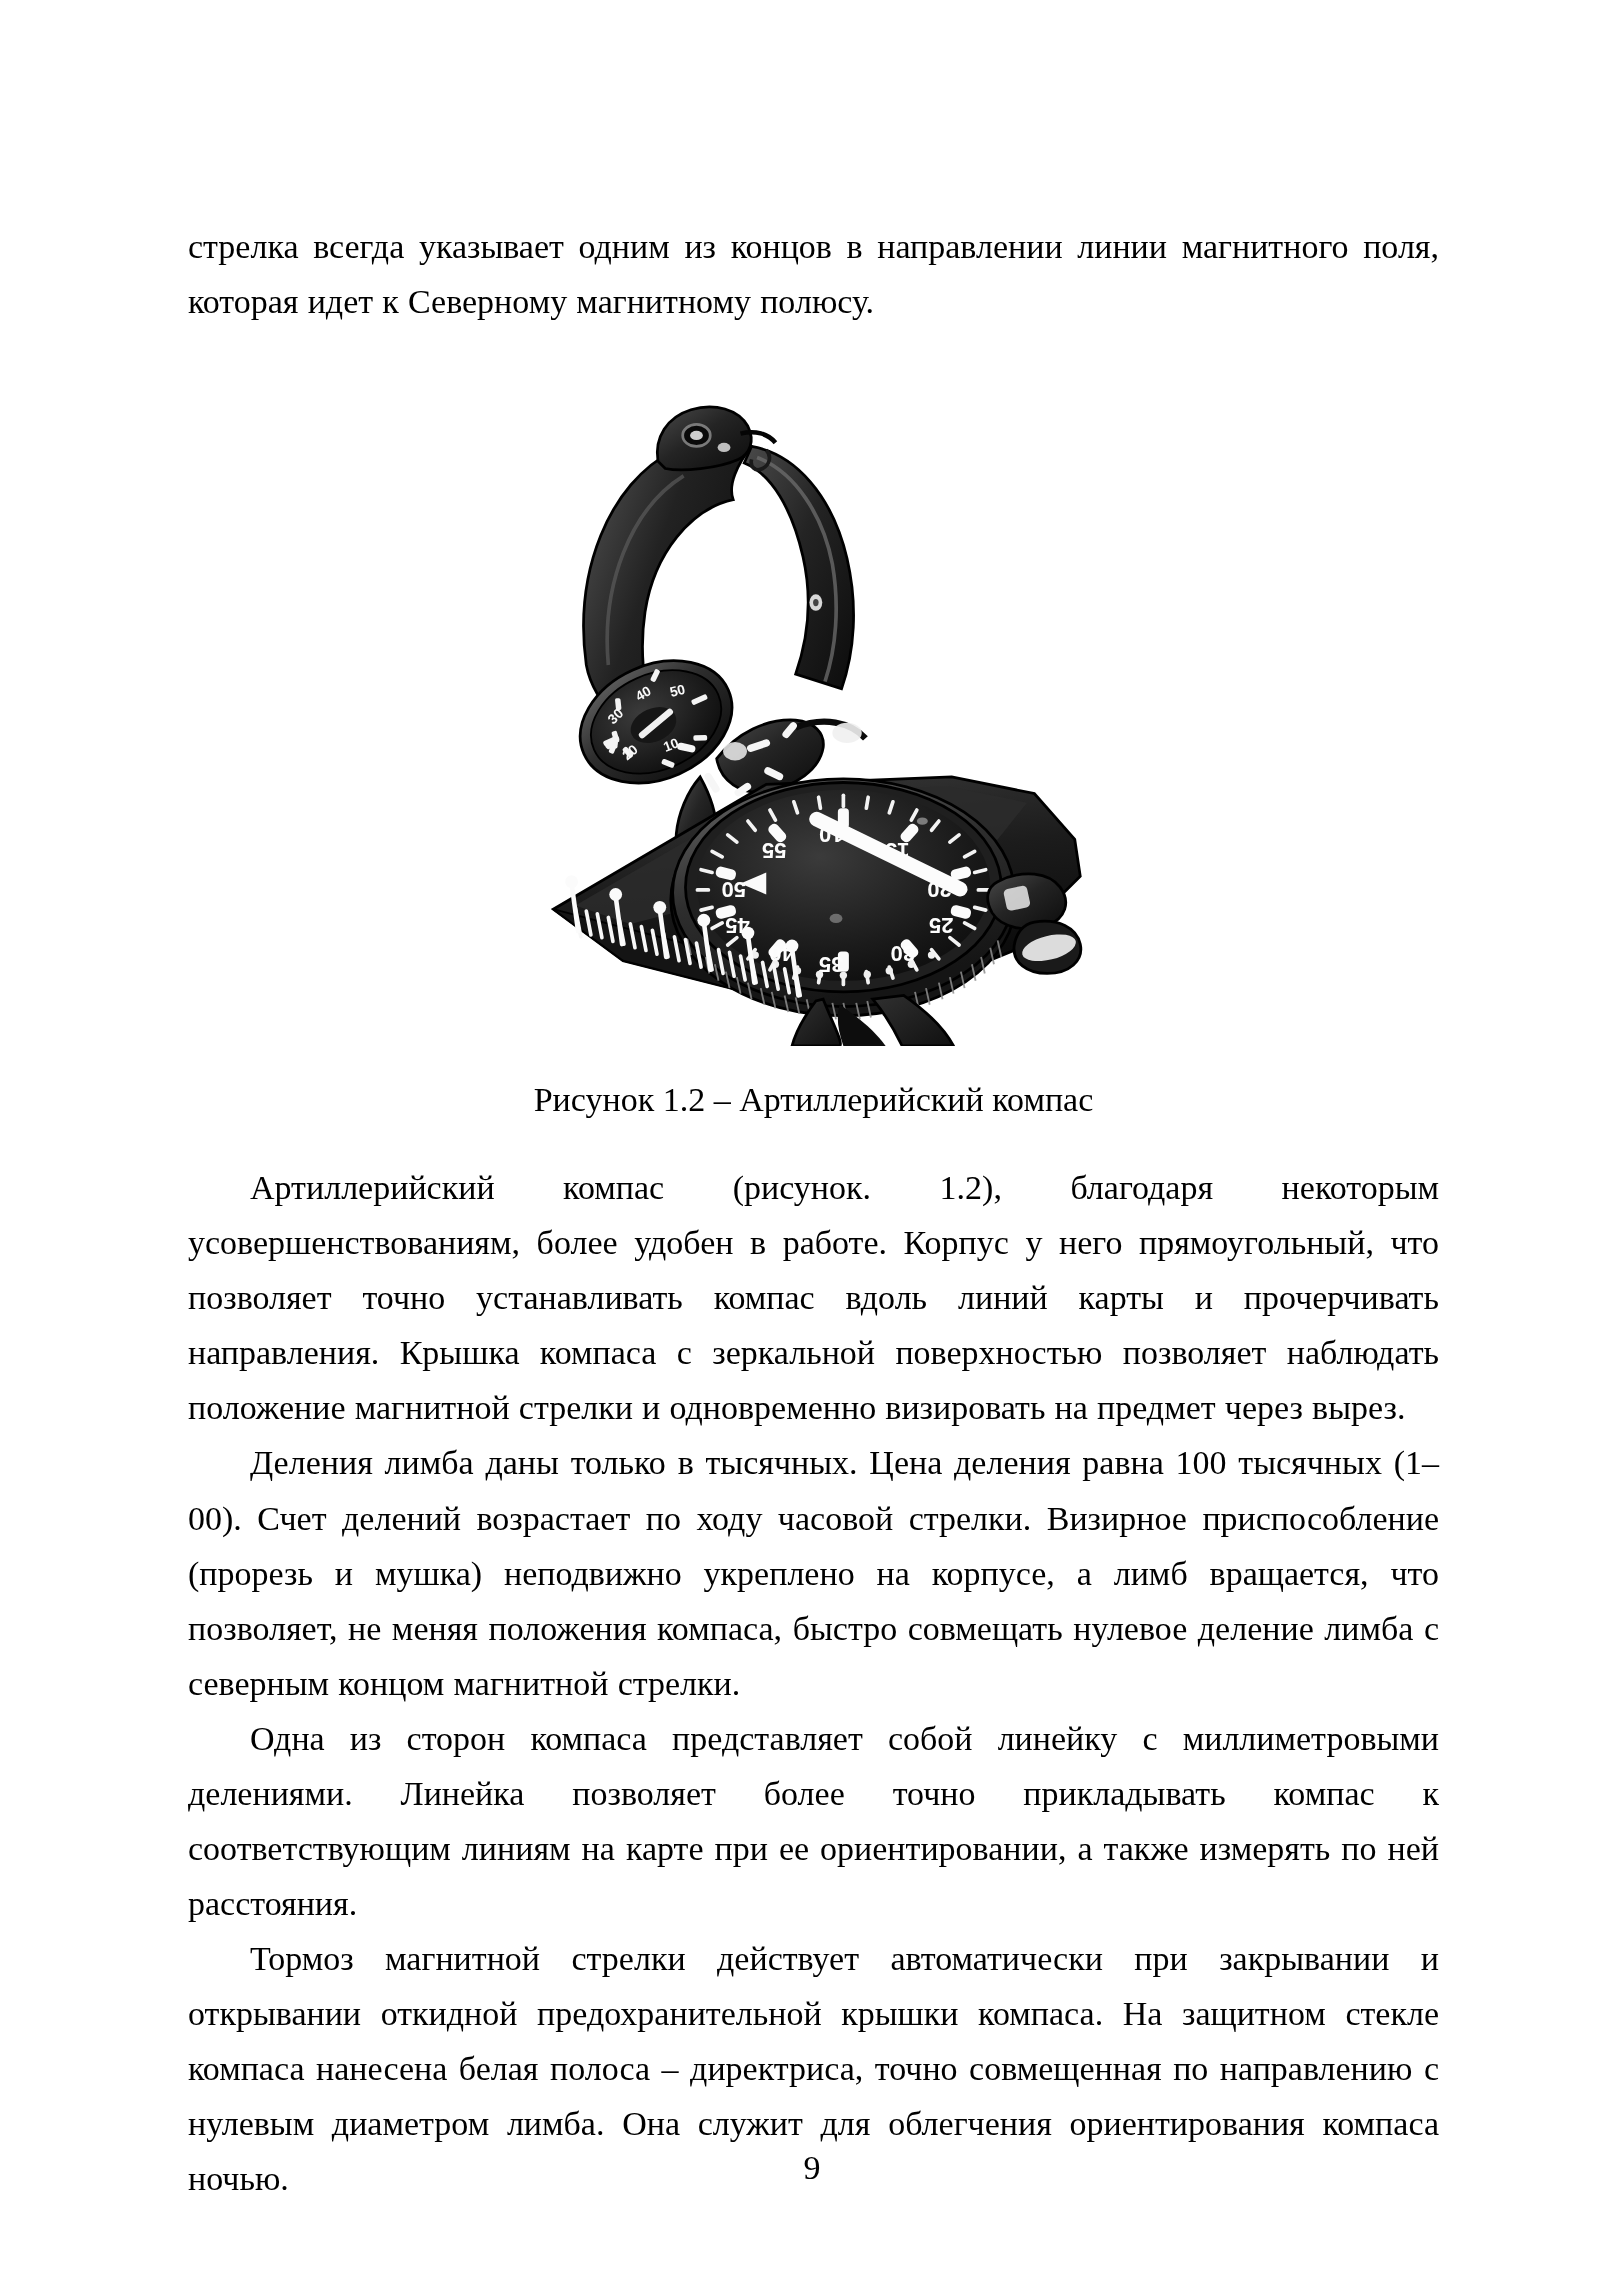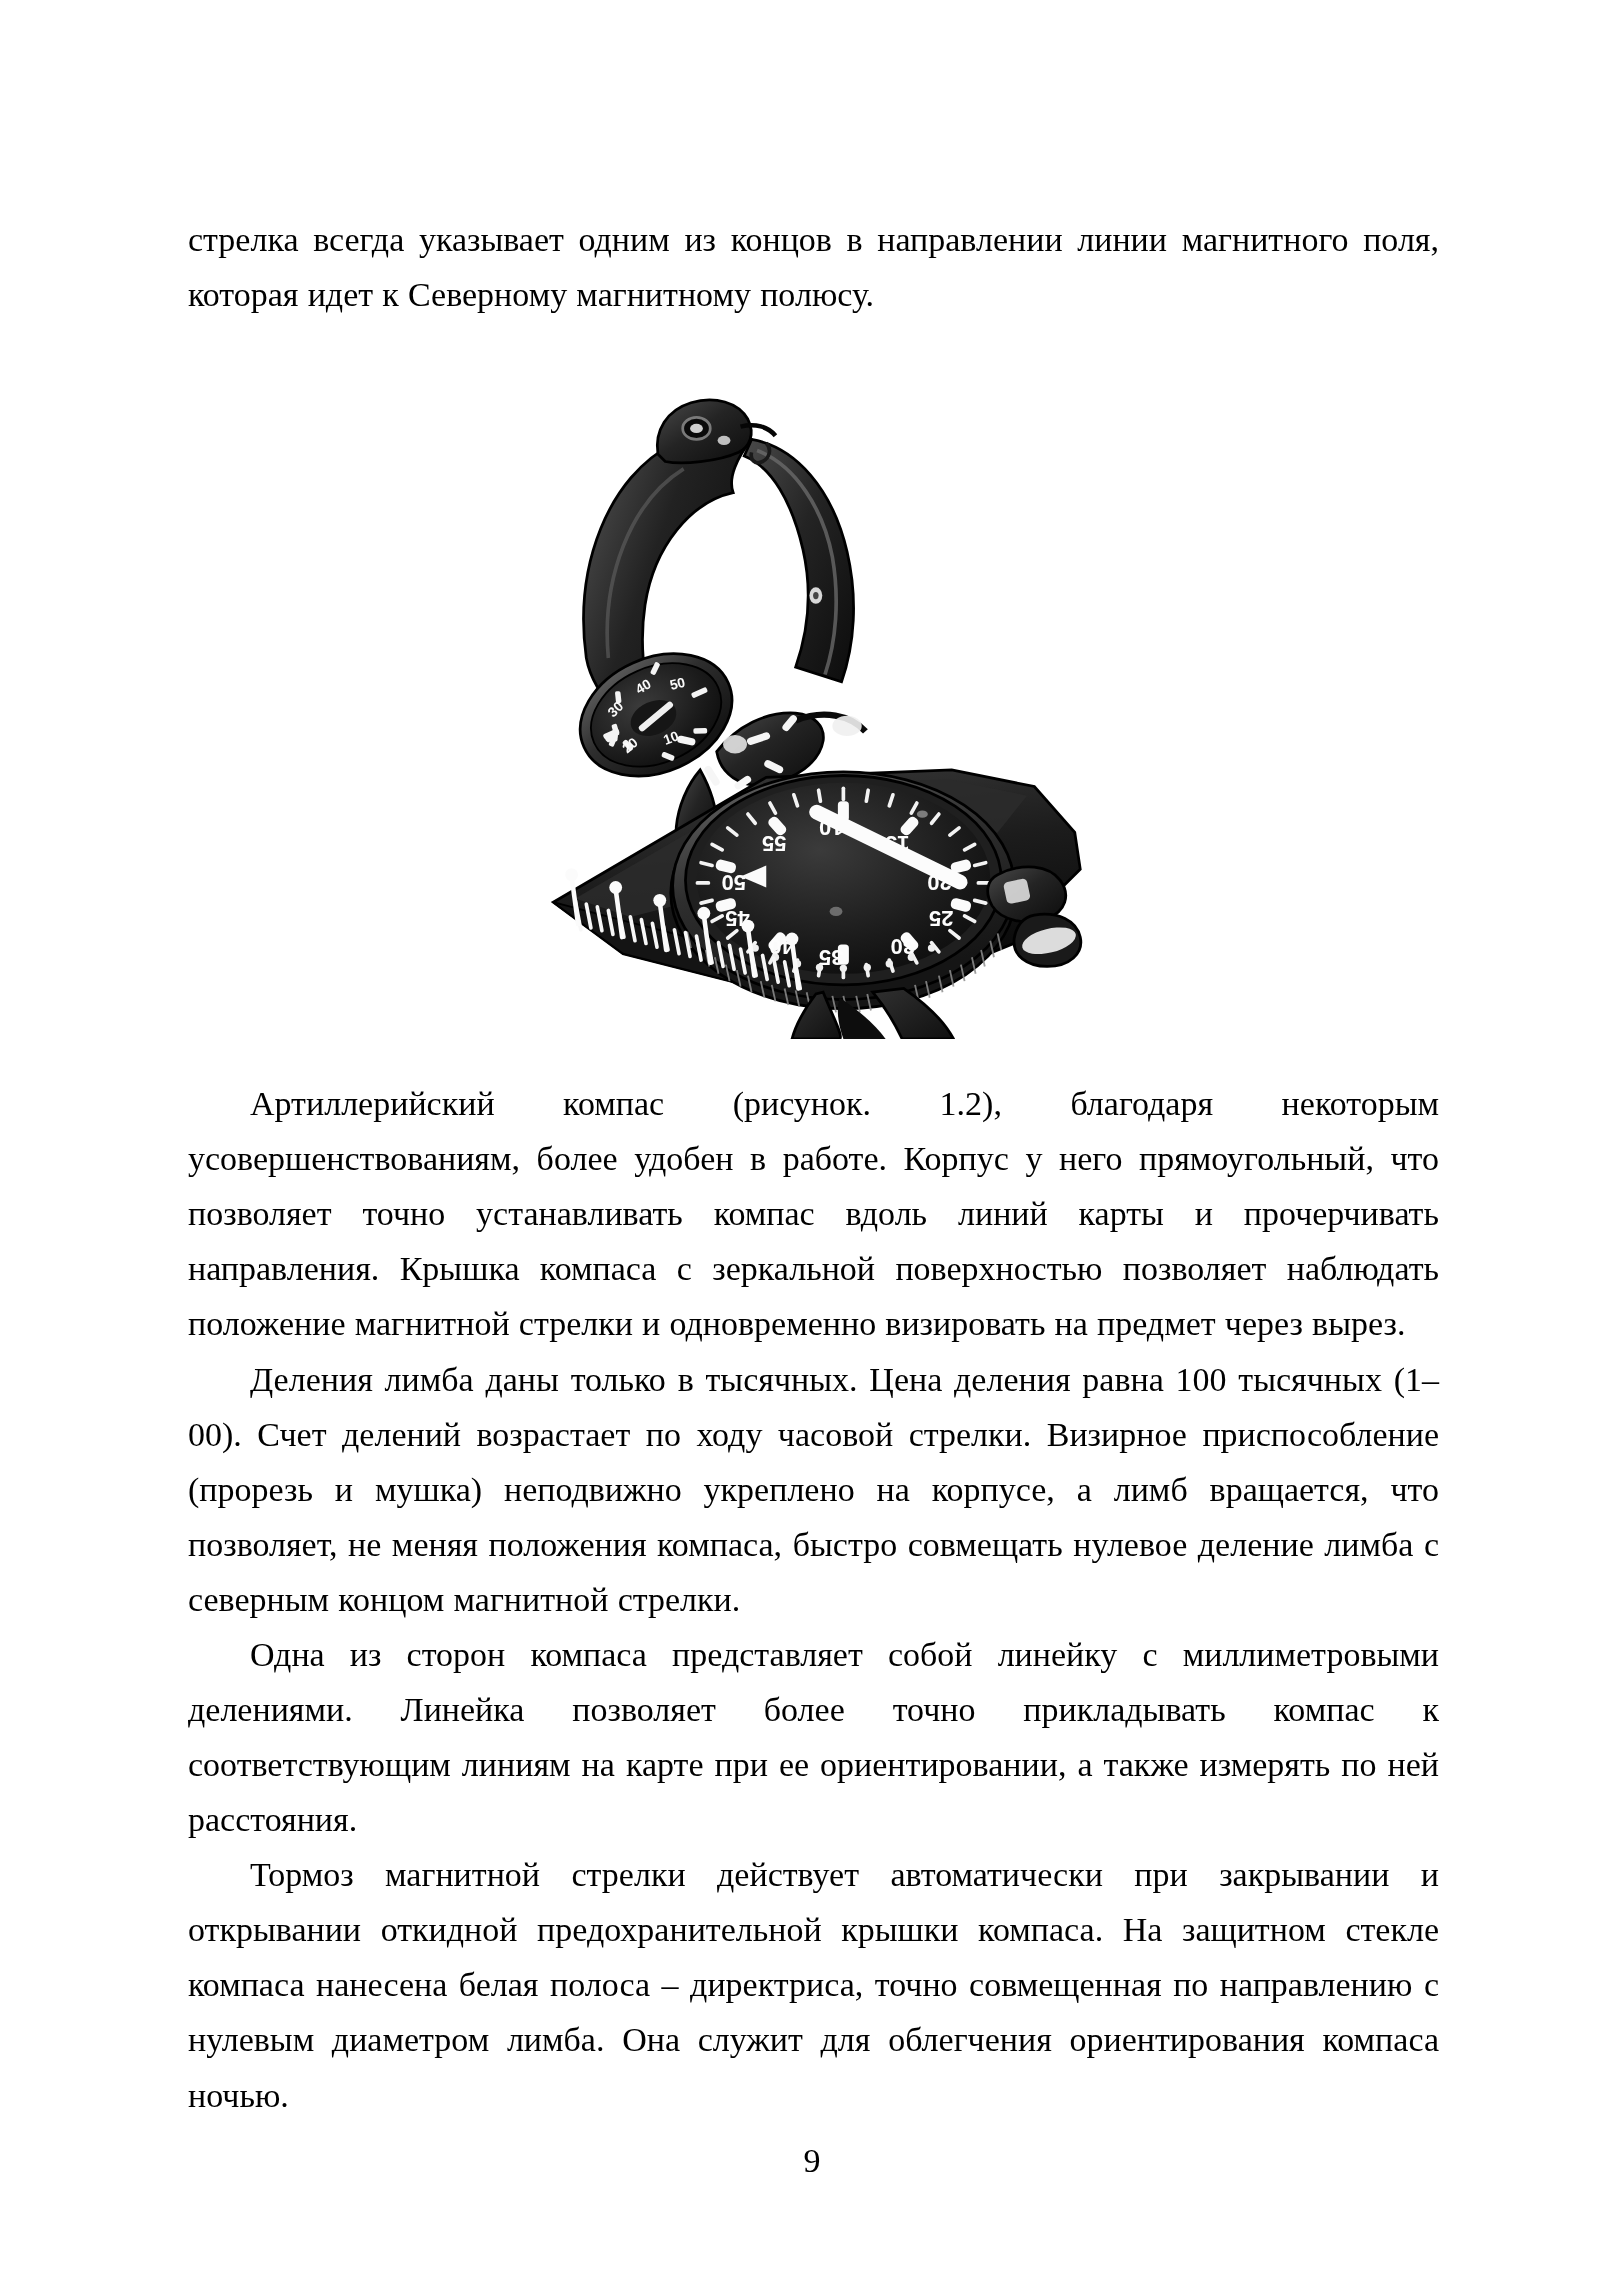--- a/index.html
+++ b/index.html
@@ -12,21 +12,21 @@
     width: 1624px;
     height: 2296px;
     position: relative;
     font-family: "Liberation Serif", "DejaVu Serif", serif;
     color: #000000;
     overflow: hidden;
   }
 
   .page {
     position: absolute;
-    left: 0; top: 3px;
+    left: 0; top: 10px;
     width: 1624px;
     height: 1840px;
     background: #ffffff;
   }
 
   .content {
     position: absolute;
     left: 188px;
     top: 209px;
     width: 1251px;
@@ -405,20 +405,21 @@
           <ellipse cx="576" cy="638" rx="30" ry="13" fill="#f2f2f2" opacity="0.9" transform="rotate(-14 576 638)"></ellipse>
 
           <path d="M330 694 C 342 724, 352 742, 348 745
                    L 296 745 C 300 730, 310 712, 322 696 Z" fill="url(#gstrap)" stroke="#000" stroke-width="3"></path>
           <path d="M418 690 C 438 704, 460 722, 472 745
                    L 416 745 C 406 724, 394 706, 384 694 Z" fill="url(#gstrap)" stroke="#000" stroke-width="3"></path>
           <path d="M348 700 C 366 712, 386 728, 398 745 L 352 745 C 346 728, 344 712, 348 700 Z" fill="#0d0d0d"></path>
         </svg>
       </div>
 
+      <div class="figure-caption">Рисунок 1.2 – Артиллерийский компас</div>
     </div>
 
     <div class="body-block after-figure">
       <p class="para indent">Артиллерийский компас (рисунок. 1.2), благодаря некоторым усовершенствованиям, более удобен в работе. Корпус у него прямоугольный, что позволяет точно устанавливать компас вдоль линий карты и прочерчивать направления. Крышка компаса с зеркальной поверхностью позволяет наблюдать положение магнитной стрелки и одновременно визировать на предмет через вырез.</p>
       <p class="para indent">Деления лимба даны только в тысячных. Цена деления равна 100 тысячных (1–00). Счет делений возрастает по ходу часовой стрелки. Визирное приспособление (прорезь и мушка) неподвижно укреплено на корпусе, а лимб вращается, что позволяет, не меняя положения компаса, быстро совмещать нулевое деление лимба с северным концом магнитной стрелки.</p>
       <p class="para indent">Одна из сторон компаса представляет собой линейку с миллиметровыми делениями. Линейка позволяет более точно прикладывать компас к соответствующим линиям на карте при ее ориентировании, а также измерять по ней расстояния.</p>
       <p class="para indent">Тормоз магнитной стрелки действует автоматически при закрывании и открывании откидной предохранительной крышки компаса. На защитном стекле компаса нанесена белая полоса – директриса, точно совмещенная по направлению с нулевым диаметром лимба. Она служит для облегчения ориентирования компаса ночью.</p>
     </div>
 
   </div>

